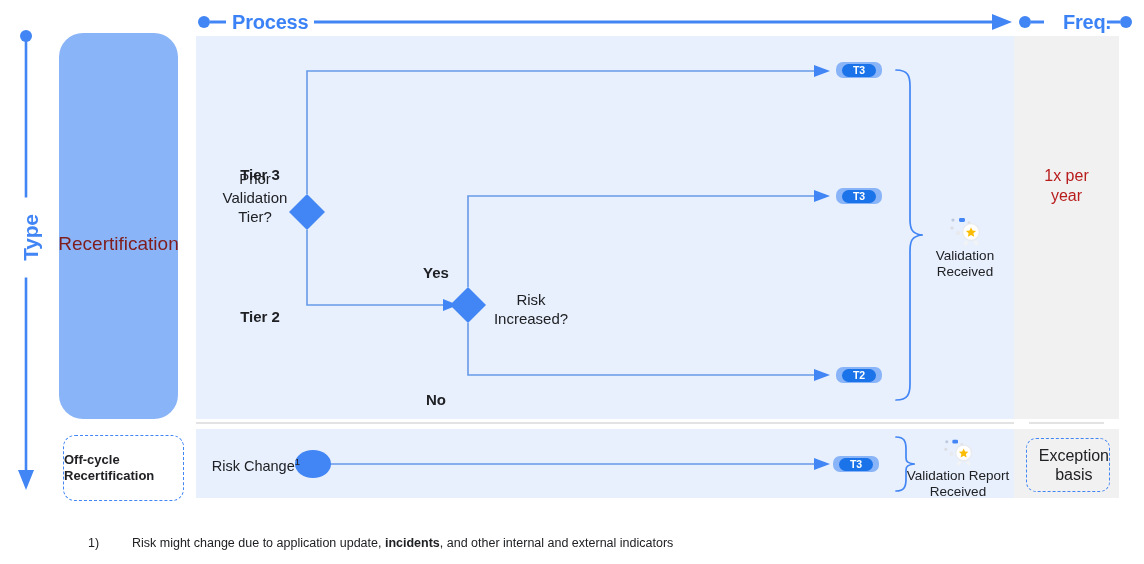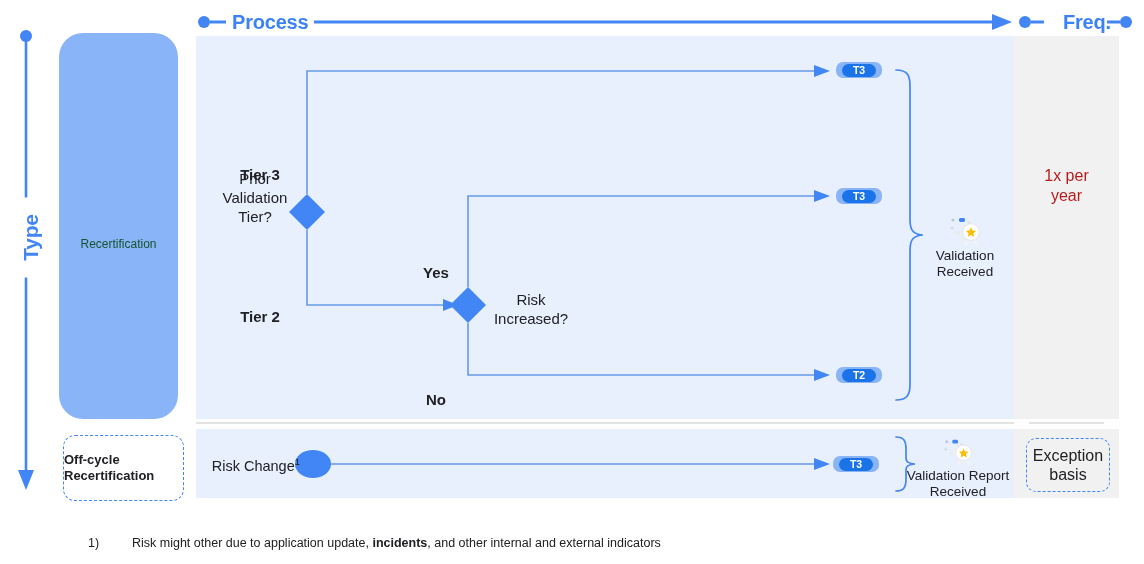--- a/index.html
+++ b/index.html
@@ -41,22 +41,22 @@
   }
 
   
   #recert-card {
     left: 59px; top: 33px; width: 119px; height: 386px;
     background: #8AB4F8;
     border-radius: 24px;
     display: flex; align-items: center; justify-content: center;
   }
   #recert-card-label {
-    color: #14532d;
-    font-size: 12px;
+    color: #7f1d1d;
+    font-size: 19px;
     text-align: center;
     line-height: 1.2;
     margin-top: 37px;
   }
   #offcycle-card {
     left: 63px; top: 435px; width: 119px; height: 64px;
     background: #ffffff;
     border: 1.6px dashed #4285F4;
     border-radius: 12px;
     display: flex; align-items: center; justify-content: center;
@@ -184,21 +184,21 @@
     font-size: 16px;
     line-height: 1.25;
     color: #b91c1c;
     white-space: pre-line;
   }
   #freq-top-text { left: 1014px; top: 166px; width: 105px; }
   #freq-exception-box {
     left: 1026px; top: 438px; width: 82px; height: 52px;
     border: 1.6px dashed #4285F4;
     border-radius: 10px;
-    display: flex; align-items: center; justify-content: center;
+    display: flex; align-items: center; justify-content: flex-end;
     background: transparent;
   }
   #freq-exception-label {
     font-size: 16px; line-height: 1.2; text-align: center;
     color: #202124; white-space: pre-line;
   }
 
   
   #footnote {
     left: 88px; top: 536px; width: 1000px;
@@ -355,14 +355,14 @@
 
 <div class="freq-text" id="freq-top-text">1x per
 year</div>
 <div class="abs" id="freq-exception-box">
   <span id="freq-exception-label">Exception
 basis</span>
 </div>
 
 <div class="abs" id="footnote">
   <span id="footnote-marker">1)</span>
-  <span id="footnote-text"><span>Risk might other due to application update, </span><b>incidents</b><span>, and other internal and external indicators</span></span>
+  <span id="footnote-text"><span>Risk might change due to application update, </span><b>incidents</b><span>, and other internal and external indicators</span></span>
 </div>
 
 </body></html>

